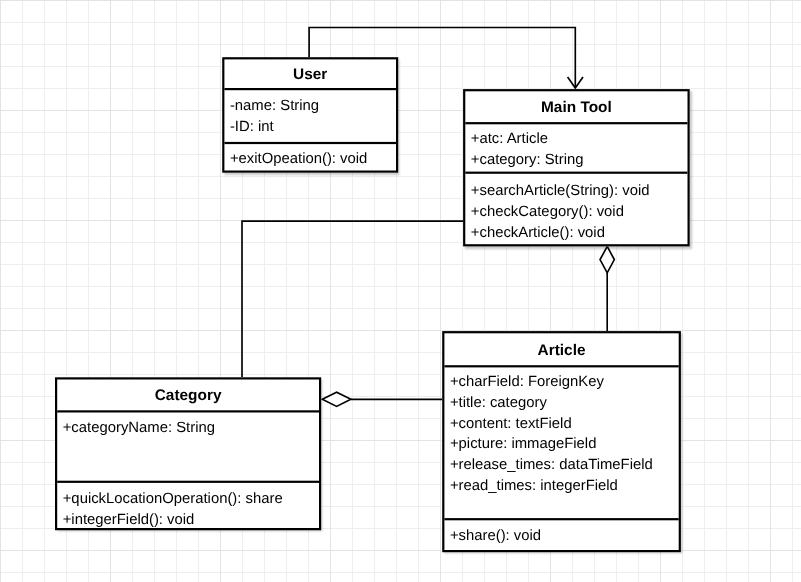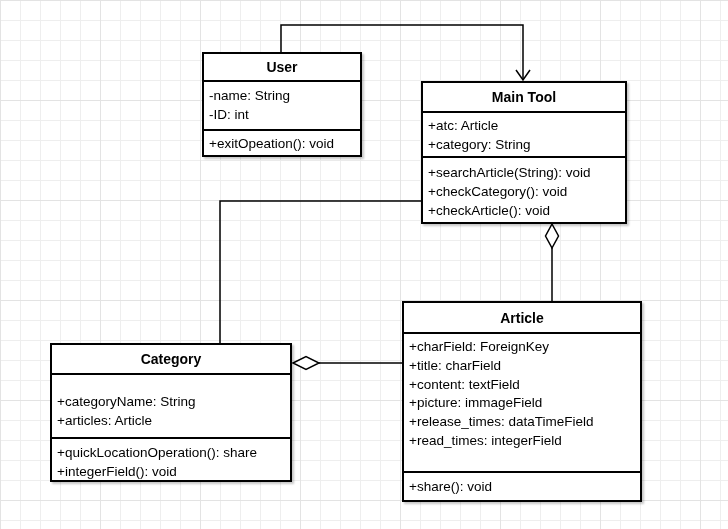--- a/index.html
+++ b/index.html
@@ -55,28 +55,28 @@
 
   #class-user    {left:202px;top:52px;width:160px;height:105px;}
   #class-user .uml-title{height:28px;}
   #class-user .uml-attrs{height:49px;padding-top:4px;}
 
   #class-maintool{left:421px;top:81px;width:206px;height:143px;}
   #class-maintool .uml-title{height:30px;}
   #class-maintool .uml-attrs{height:45px;}
   #class-maintool .uml-methods{padding-top:5px;}
 
-  #class-article {left:402px;top:301px;width:240px;height:201px;}
+  #class-article {left:402px;top:301px;width:217px;height:201px;}
   #class-article .uml-title{height:31px;}
   #class-article .uml-attrs{height:139px;padding-top:4px;line-height:18.8px;}
   #class-article .uml-methods{padding-top:4px;}
 
   #class-category{left:50px;top:343px;width:242px;height:139px;}
   #class-category .uml-title{height:30px;}
-  #class-category .uml-attrs{height:64px;padding-top:17px;}
+  #class-category .uml-attrs{height:64px;padding-top:4px;}
   #class-category .uml-methods{padding-top:4px;}
 </style>
 </head>
 <body>
 
 <div class="canvas">
 
   <svg class="edges" viewBox="0 0 728 529">
 
     <g>
@@ -120,36 +120,35 @@
     </div>
     <div class="uml-methods">
       <div class="uml-line">+exitOpeation(): void</div>
     </div>
   </div>
 
   <div class="uml-class" id="class-article">
     <div class="uml-title">Article</div>
     <div class="uml-attrs">
       <div class="uml-line">+charField: ForeignKey</div>
-      <div class="uml-line">+title: charField</div>
+      <div class="uml-line">+title: category</div>
       <div class="uml-line">+content: textField</div>
       <div class="uml-line">+picture: immageField</div>
       <div class="uml-line">+release_times: dataTimeField</div>
       <div class="uml-line">+read_times: integerField</div>
     </div>
     <div class="uml-methods">
       <div class="uml-line">+share(): void</div>
     </div>
   </div>
 
   <div class="uml-class" id="class-category">
     <div class="uml-title">Category</div>
     <div class="uml-attrs">
       <div class="uml-line">+categoryName: String</div>
-      <div class="uml-line">+articles: Article</div>
     </div>
     <div class="uml-methods">
       <div class="uml-line">+quickLocationOperation(): share</div>
       <div class="uml-line">+integerField(): void</div>
     </div>
   </div>
 
 </div>
 
 </body></html>

